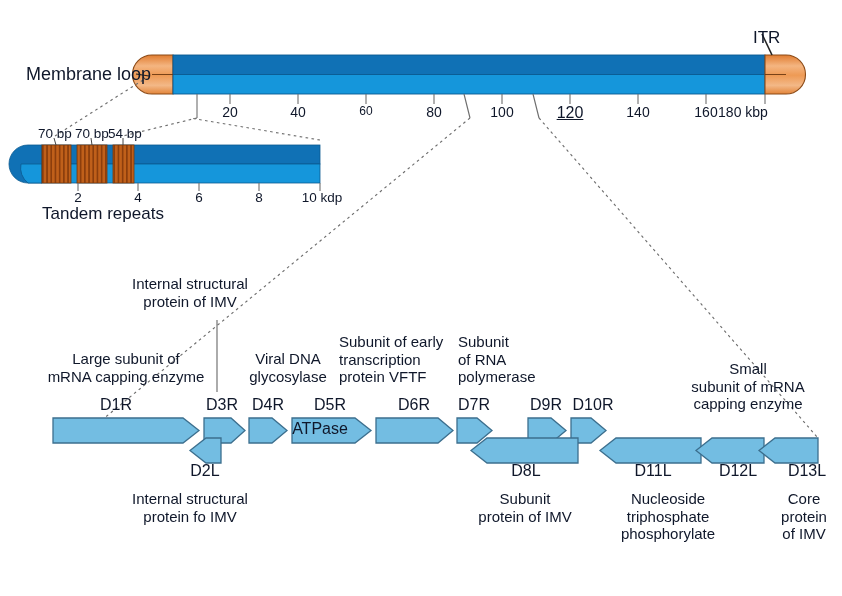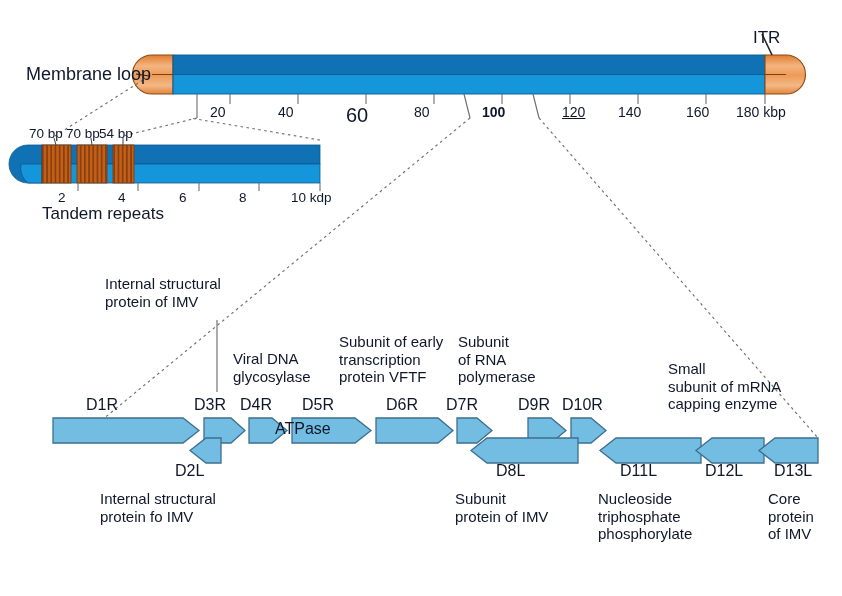--- a/index.html
+++ b/index.html
@@ -1,20 +1,20 @@
 <!DOCTYPE html>
 <html><head>
 <meta charset="utf-8">
 <style>
   html,body{margin:0;padding:0;background:#ffffff;}
   body{width:842px;height:596px;position:relative;overflow:hidden;
        font-family:"Liberation Sans","DejaVu Sans",sans-serif;color:#141414;}
   #stage{position:absolute;left:0;top:0;width:842px;height:596px;}
   .txt{position:absolute;white-space:pre;line-height:1.18;color:#0f172a;}
-  .ctr{}
+  .ctr{text-align:center;}
   svg{position:absolute;left:0;top:0;width:842px;height:596px;overflow:visible;}
 </style>
 </head>
 <body>
 
 <div id="stage">
 
   <svg viewBox="0 0 842 596">
     <defs>
       <linearGradient id="gOrange" x1="0" y1="0" x2="0" y2="1">
@@ -119,40 +119,42 @@
       <path d="M696,450.5 L712,438 L764,438 L764,463 L712,463 Z"></path>
       <path d="M759,450.5 L775,438 L818,438 L818,463 L775,463 Z"></path>
     </g>
   </svg>
 
   <div class="txt" style="left:26px;top:64px;font-size:18px;">Membrane loop</div>
   <div class="txt" style="left:753px;top:28px;font-size:17px;">ITR</div>
 
   <div class="txt ctr" style="left:210px;top:104px;width:40px;font-size:14px;">20</div>
   <div class="txt ctr" style="left:278px;top:104px;width:40px;font-size:14px;">40</div>
-  <div class="txt ctr" style="left:346px;top:104px;width:40px;font-size:20px;">60</div>
+  <div class="txt ctr" style="left:346px;top:104px;width:40px;font-size:12px;">60</div>
   <div class="txt ctr" style="left:414px;top:104px;width:40px;font-size:14px;">80</div>
-  <div class="txt ctr" style="left:482px;top:104px;width:40px;font-size:14px;font-weight:bold;">100</div>
-  <div class="txt ctr" style="left:562px;top:104px;width:40px;font-size:14px;text-decoration:underline;">120</div>
+  <div class="txt ctr" style="left:482px;top:104px;width:40px;font-size:14px;">100</div>
+  <div class="txt ctr" style="left:550px;top:104px;width:40px;font-size:16px;text-decoration:underline;">120</div>
   <div class="txt ctr" style="left:618px;top:104px;width:40px;font-size:14px;">140</div>
   <div class="txt ctr" style="left:686px;top:104px;width:40px;font-size:14px;">160</div>
-  <div class="txt ctr" style="left:736px;top:104px;width:70px;font-size:14px;">180 kbp</div>
+  <div class="txt ctr" style="left:708px;top:104px;width:70px;font-size:14px;">180 kbp</div>
 
   <div class="txt ctr" style="left:29px;top:126px;width:52px;font-size:13.5px;">70 bp</div>
   <div class="txt ctr" style="left:66px;top:126px;width:52px;font-size:13.5px;">70 bp</div>
   <div class="txt ctr" style="left:99px;top:126px;width:52px;font-size:13.5px;">54 bp</div>
 
   <div class="txt ctr" style="left:58px;top:190px;width:40px;font-size:13.5px;">2</div>
   <div class="txt ctr" style="left:118px;top:190px;width:40px;font-size:13.5px;">4</div>
   <div class="txt ctr" style="left:179px;top:190px;width:40px;font-size:13.5px;">6</div>
   <div class="txt ctr" style="left:239px;top:190px;width:40px;font-size:13.5px;">8</div>
   <div class="txt ctr" style="left:291px;top:190px;width:62px;font-size:13.5px;">10 kdp</div>
 
   <div class="txt" style="left:42px;top:204px;font-size:17px;">Tandem repeats</div>
 
+  <div class="txt ctr" style="left:36px;top:350px;width:180px;font-size:15px;">Large subunit of
+mRNA capping enzyme</div>
   <div class="txt ctr" style="left:105px;top:275px;width:170px;font-size:15px;">Internal structural
 protein of IMV</div>
   <div class="txt ctr" style="left:233px;top:350px;width:110px;font-size:15px;">Viral DNA
 glycosylase</div>
   <div class="txt" style="left:339px;top:333px;width:130px;font-size:15px;">Subunit of early
 transcription
 protein VFTF</div>
   <div class="txt" style="left:458px;top:333px;width:100px;font-size:15px;">Subunit
 of RNA
 polymerase</div>

